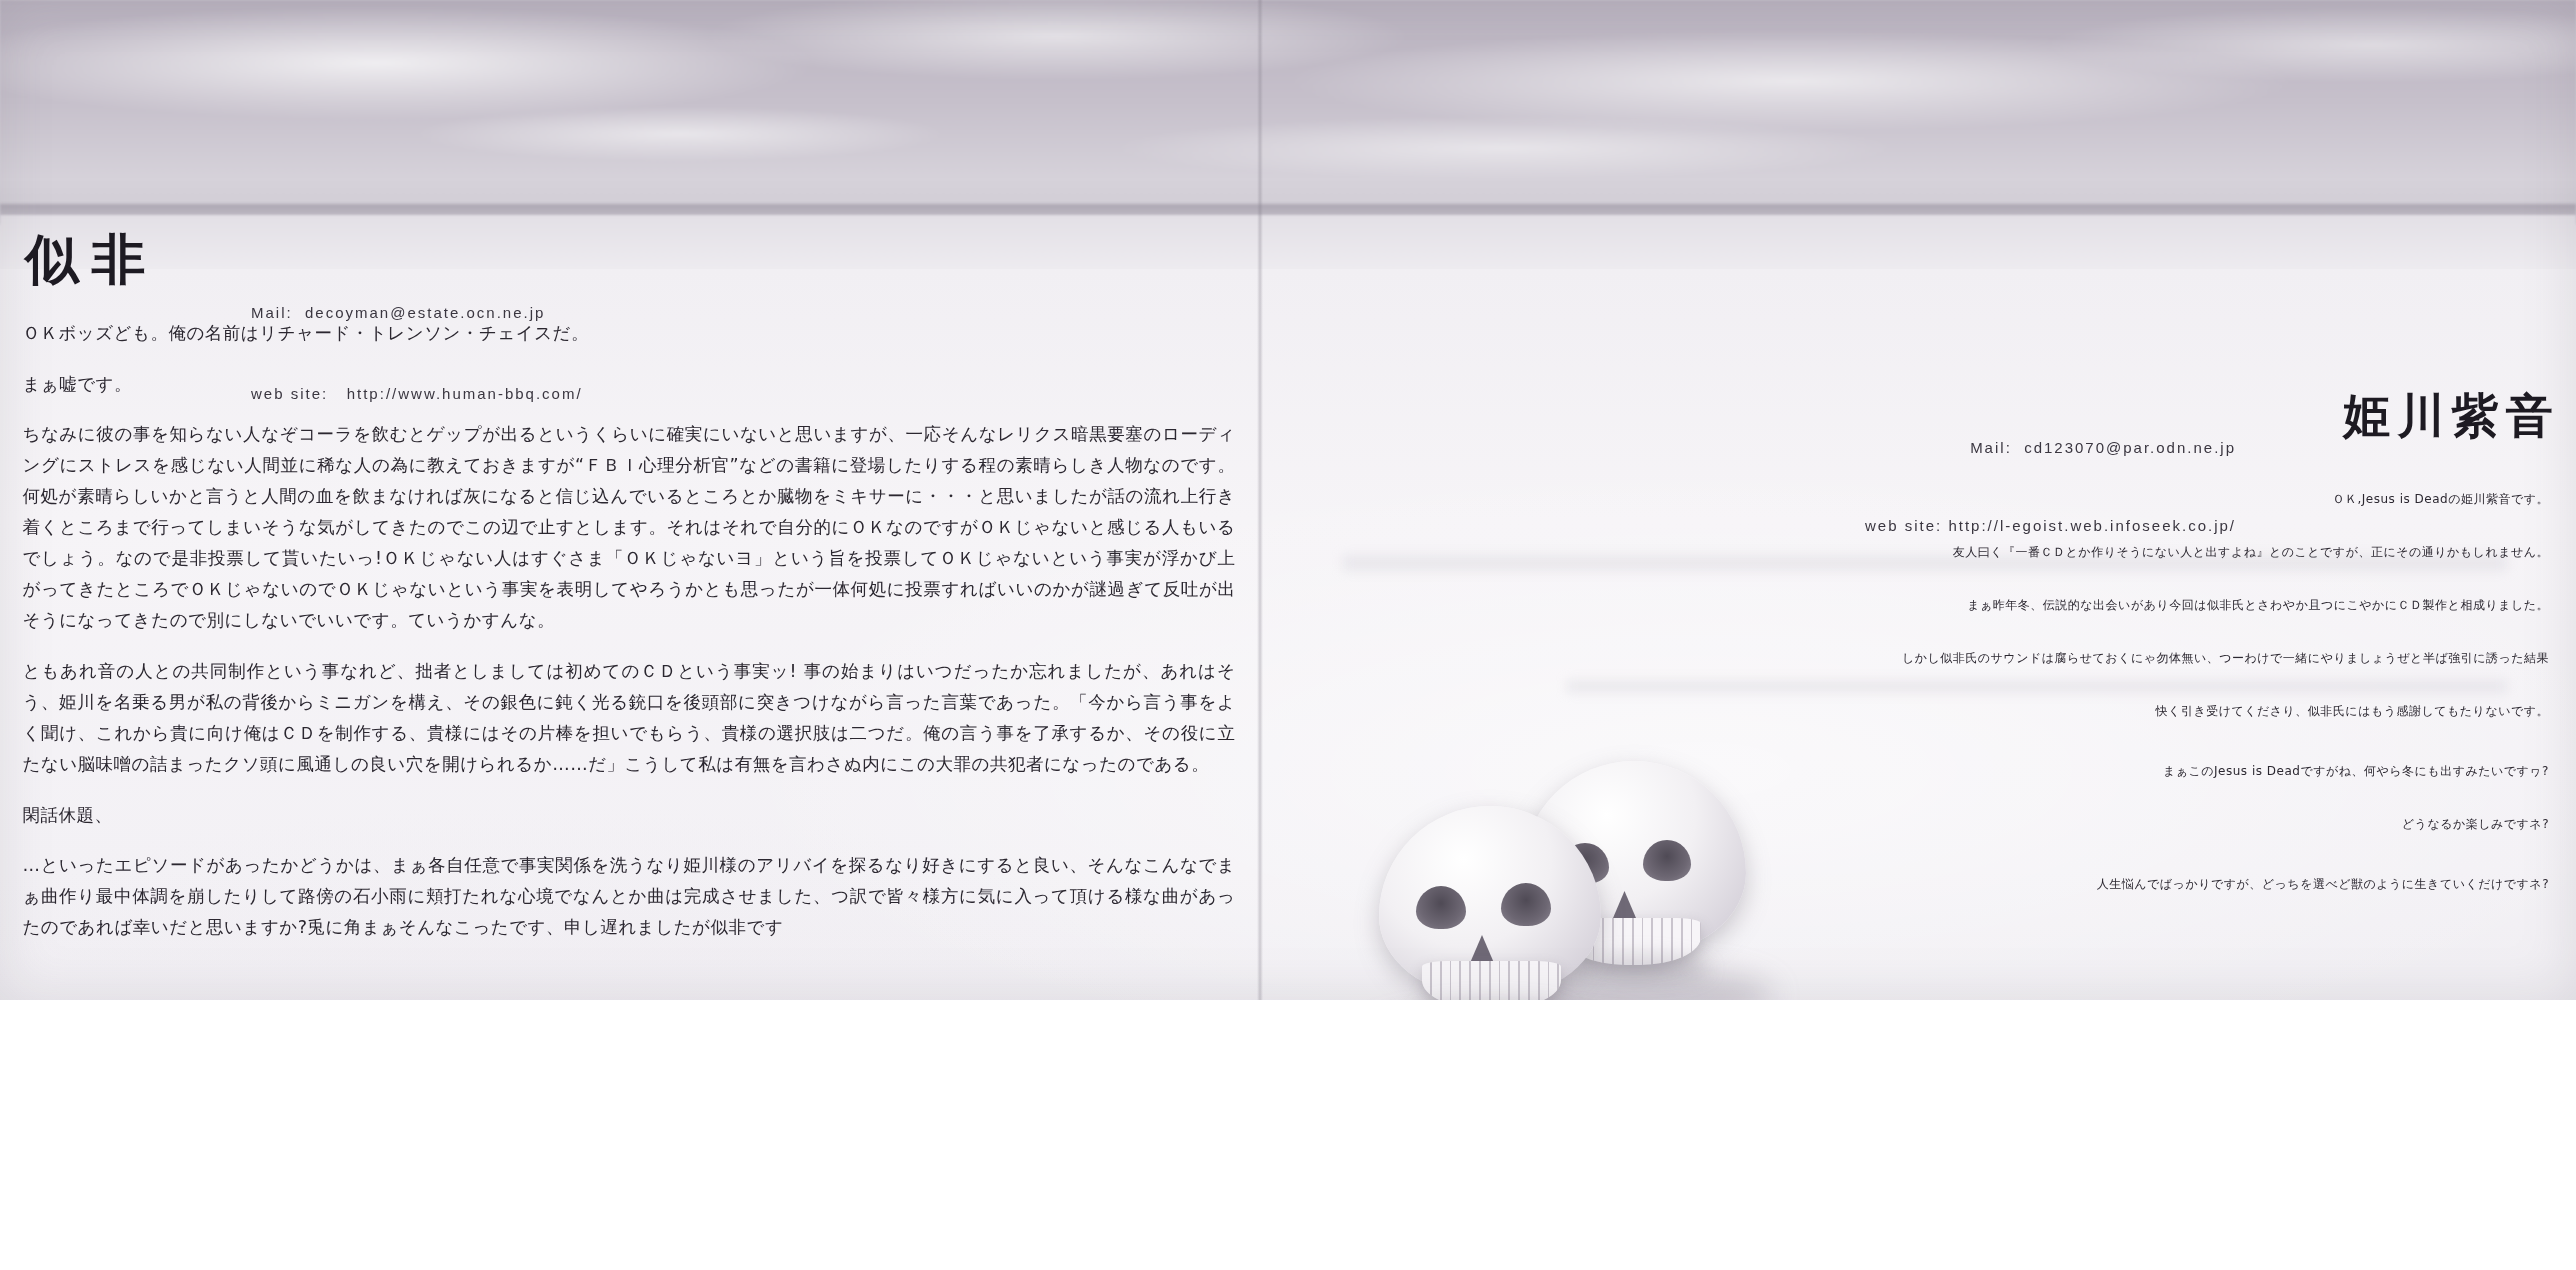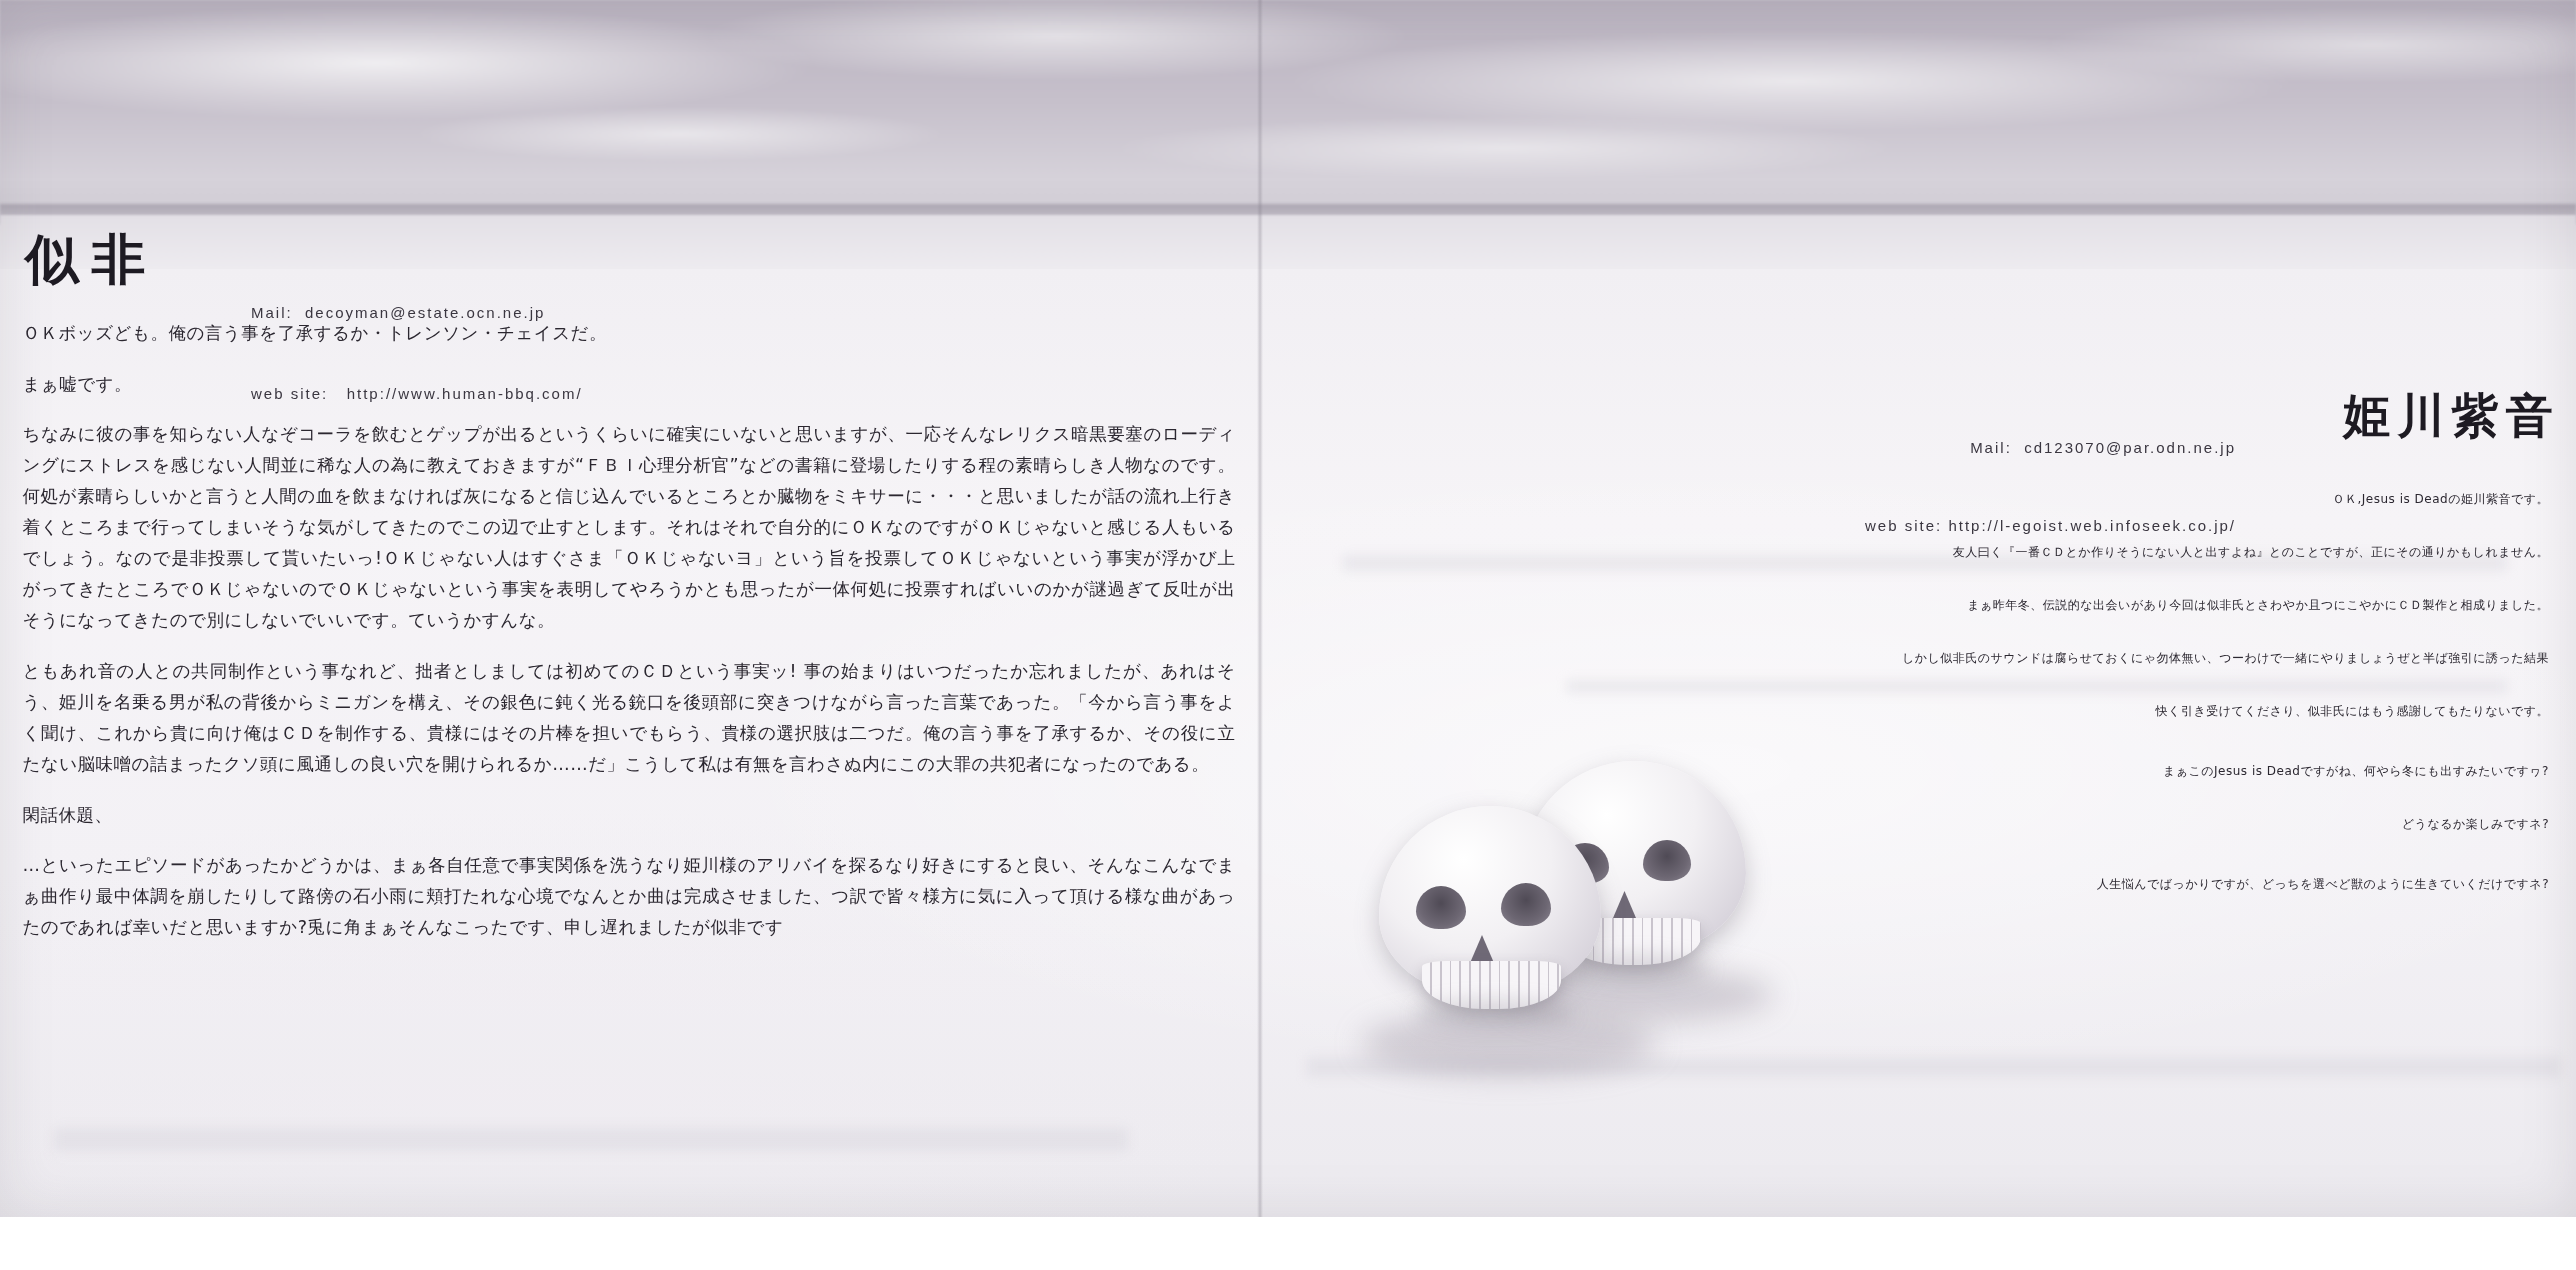--- a/index.html
+++ b/index.html
@@ -10,21 +10,21 @@
   body {
     width: 2576px;
     height: 1271px;
     overflow: hidden;
     font-family: "Liberation Serif", serif;
   }
 
   #booklet {
     position: relative;
     width: 2576px;
-    height: 1217px;
+    height: 1000px;
     background: linear-gradient(to bottom,
         #cfcad3 0px,
         #d3cfd7 107px,
         #d9d5dc 179px,
         #cfcbd3 210px,
         #e6e3e8 219px,
         #efedf1 269px,
         #f4f2f5 376px,
         #f6f4f7 627px,
         #f2f0f3 985px,
@@ -254,21 +254,21 @@
   <div class="edge-vignette"></div>
 
   <div id="left-title" class="jp">似非</div>
 
   <div class="contact-left mono">
     <div>Mail:  decoyman@estate.ocn.ne.jp</div>
     <div>web site:   http://www.human-bbq.com/</div>
   </div>
 
   <div id="left-body" class="jp">
-    <p>ＯＫボッズども。俺の言う事を了承するか・トレンソン・チェイスだ。</p>
+    <p>ＯＫボッズども。俺の名前はリチャード・トレンソン・チェイスだ。</p>
     <p>まぁ嘘です。</p>
     <p>ちなみに彼の事を知らない人なぞコーラを飲むとゲップが出るというくらいに確実にいないと思いますが、一応そんなレリクス暗黒要塞のローディングにストレスを感じない人間並に稀な人の為に教えておきますが“ＦＢＩ心理分析官”などの書籍に登場したりする程の素晴らしき人物なのです。何処が素晴らしいかと言うと人間の血を飲まなければ灰になると信じ込んでいるところとか臓物をミキサーに・・・と思いましたが話の流れ上行き着くところまで行ってしまいそうな気がしてきたのでこの辺で止すとします。それはそれで自分的にＯＫなのですがＯＫじゃないと感じる人もいるでしょう。なので是非投票して貰いたいっ!ＯＫじゃない人はすぐさま「ＯＫじゃないヨ」という旨を投票してＯＫじゃないという事実が浮かび上がってきたところでＯＫじゃないのでＯＫじゃないという事実を表明してやろうかとも思ったが一体何処に投票すればいいのかが謎過ぎて反吐が出そうになってきたので別にしないでいいです。ていうかすんな。</p>
     <p>ともあれ音の人との共同制作という事なれど、拙者としましては初めてのＣＤという事実ッ! 事の始まりはいつだったか忘れましたが、あれはそう、姫川を名乗る男が私の背後からミニガンを構え、その銀色に鈍く光る銃口を後頭部に突きつけながら言った言葉であった。「今から言う事をよく聞け、これから貴に向け俺はＣＤを制作する、貴様にはその片棒を担いでもらう、貴様の選択肢は二つだ。俺の言う事を了承するか、その役に立たない脳味噌の詰まったクソ頭に風通しの良い穴を開けられるか……だ」こうして私は有無を言わさぬ内にこの大罪の共犯者になったのである。</p>
     <p>閑話休題、</p>
     <p>…といったエピソードがあったかどうかは、まぁ各自任意で事実関係を洗うなり姫川様のアリバイを探るなり好きにすると良い、そんなこんなでまぁ曲作り最中体調を崩したりして路傍の石小雨に頬打たれな心境でなんとか曲は完成させました、つ訳で皆々様方に気に入って頂ける様な曲があったのであれば幸いだと思いますか?兎に角まぁそんなこったです、申し遅れましたが似非です</p>
   </div>
 
   <div id="right-title" class="jp">姫川紫音</div>
 
   <div class="contact-right mono">

